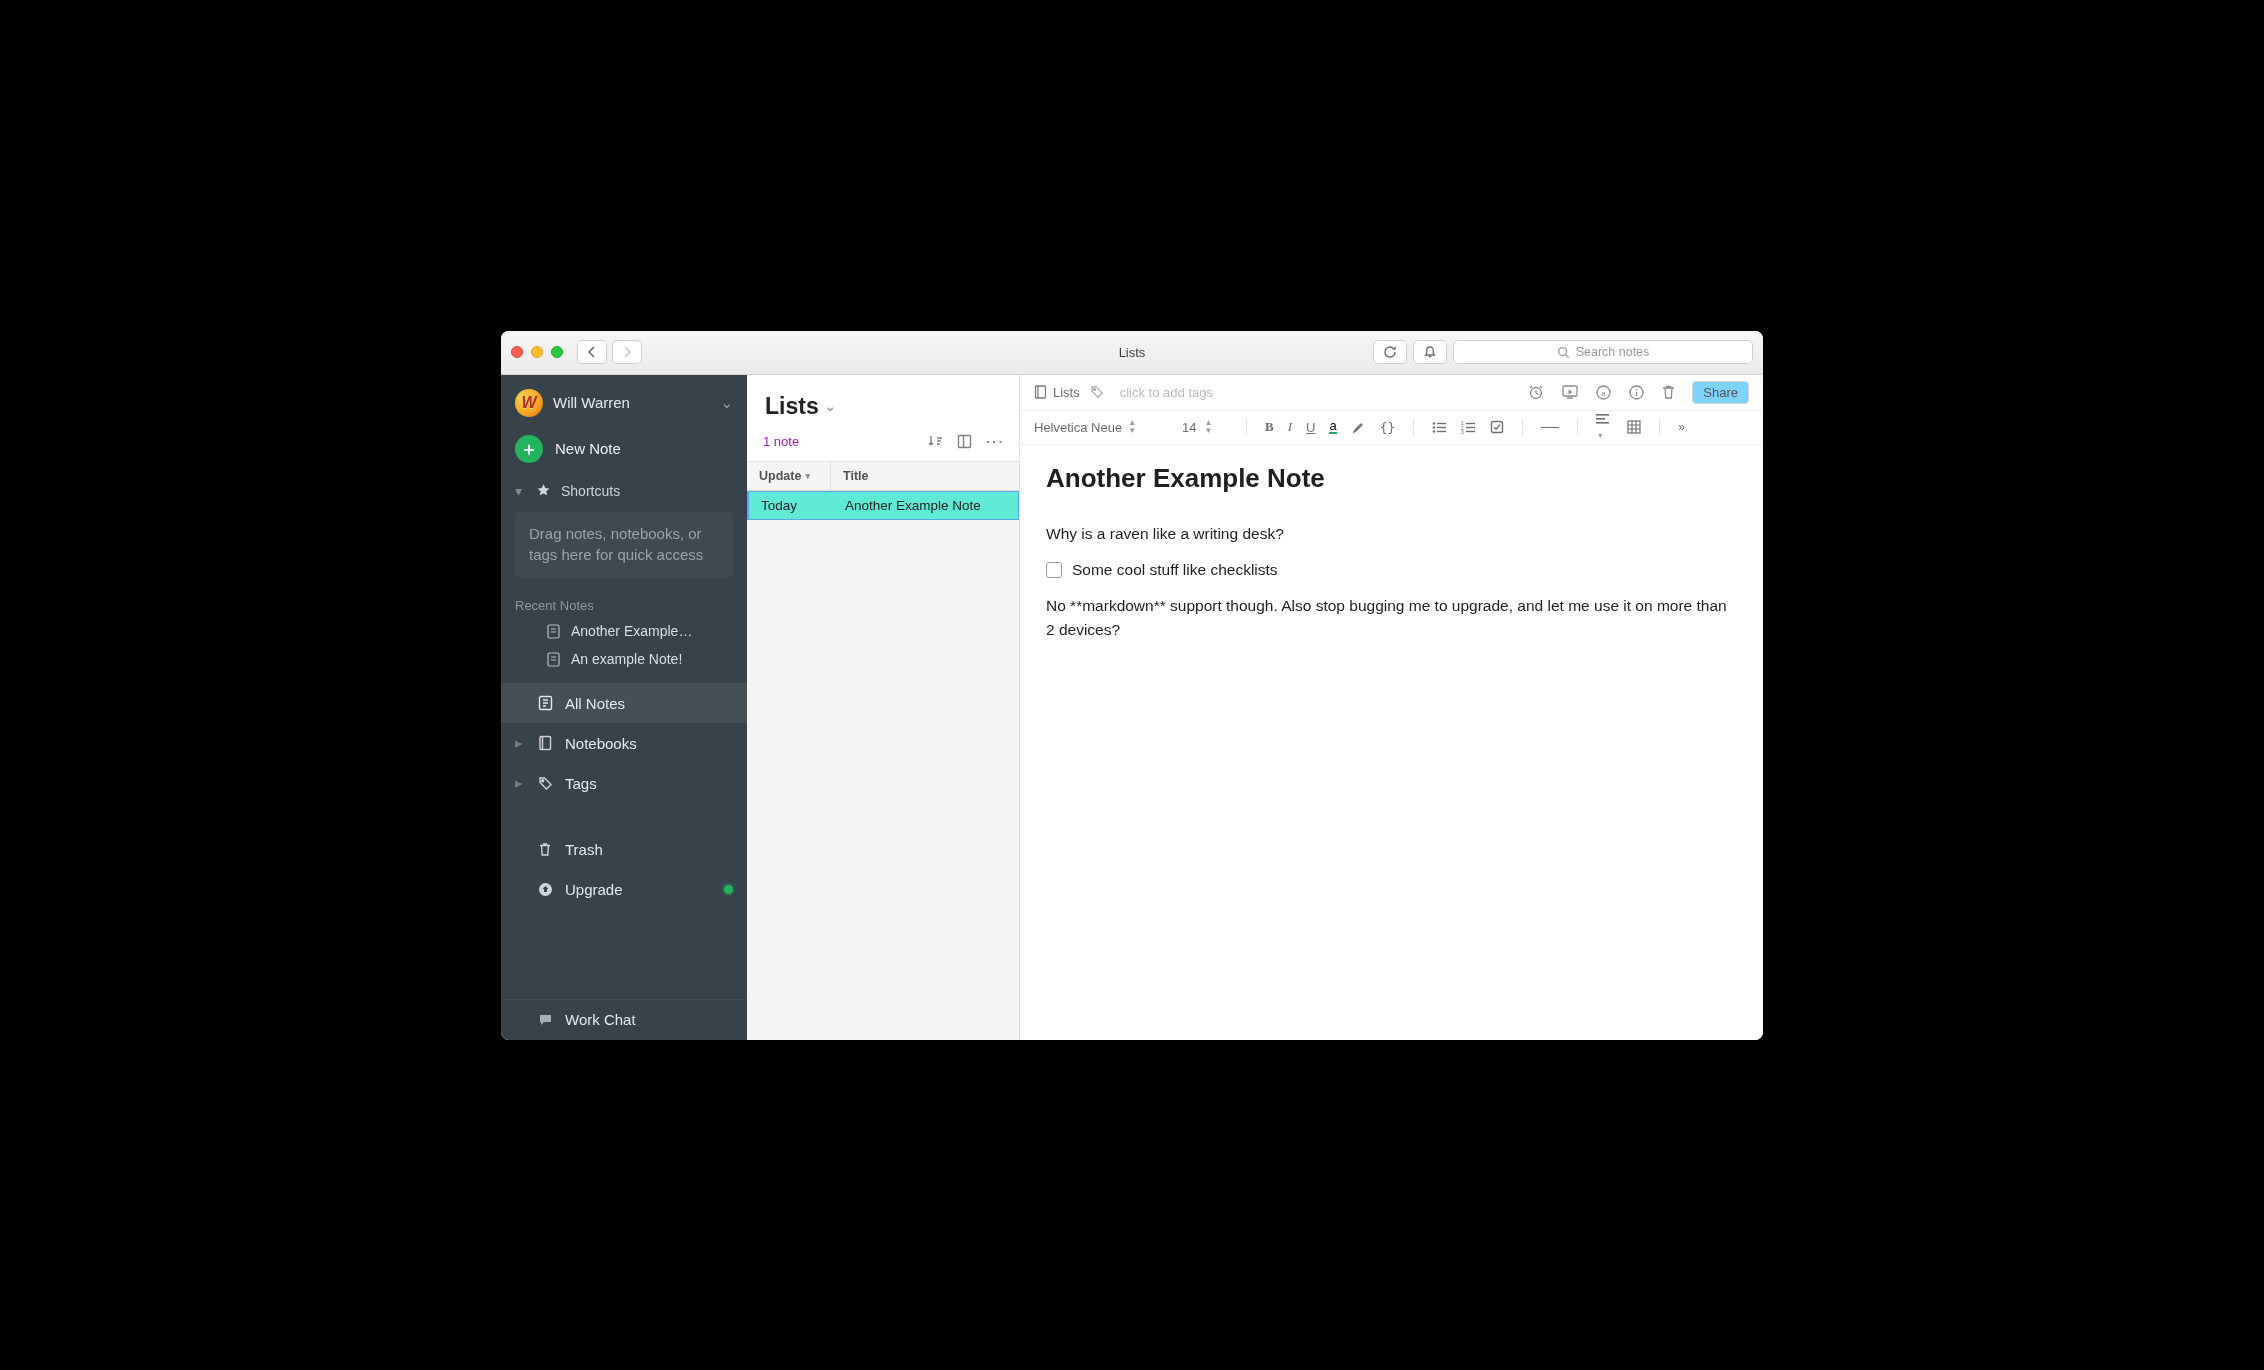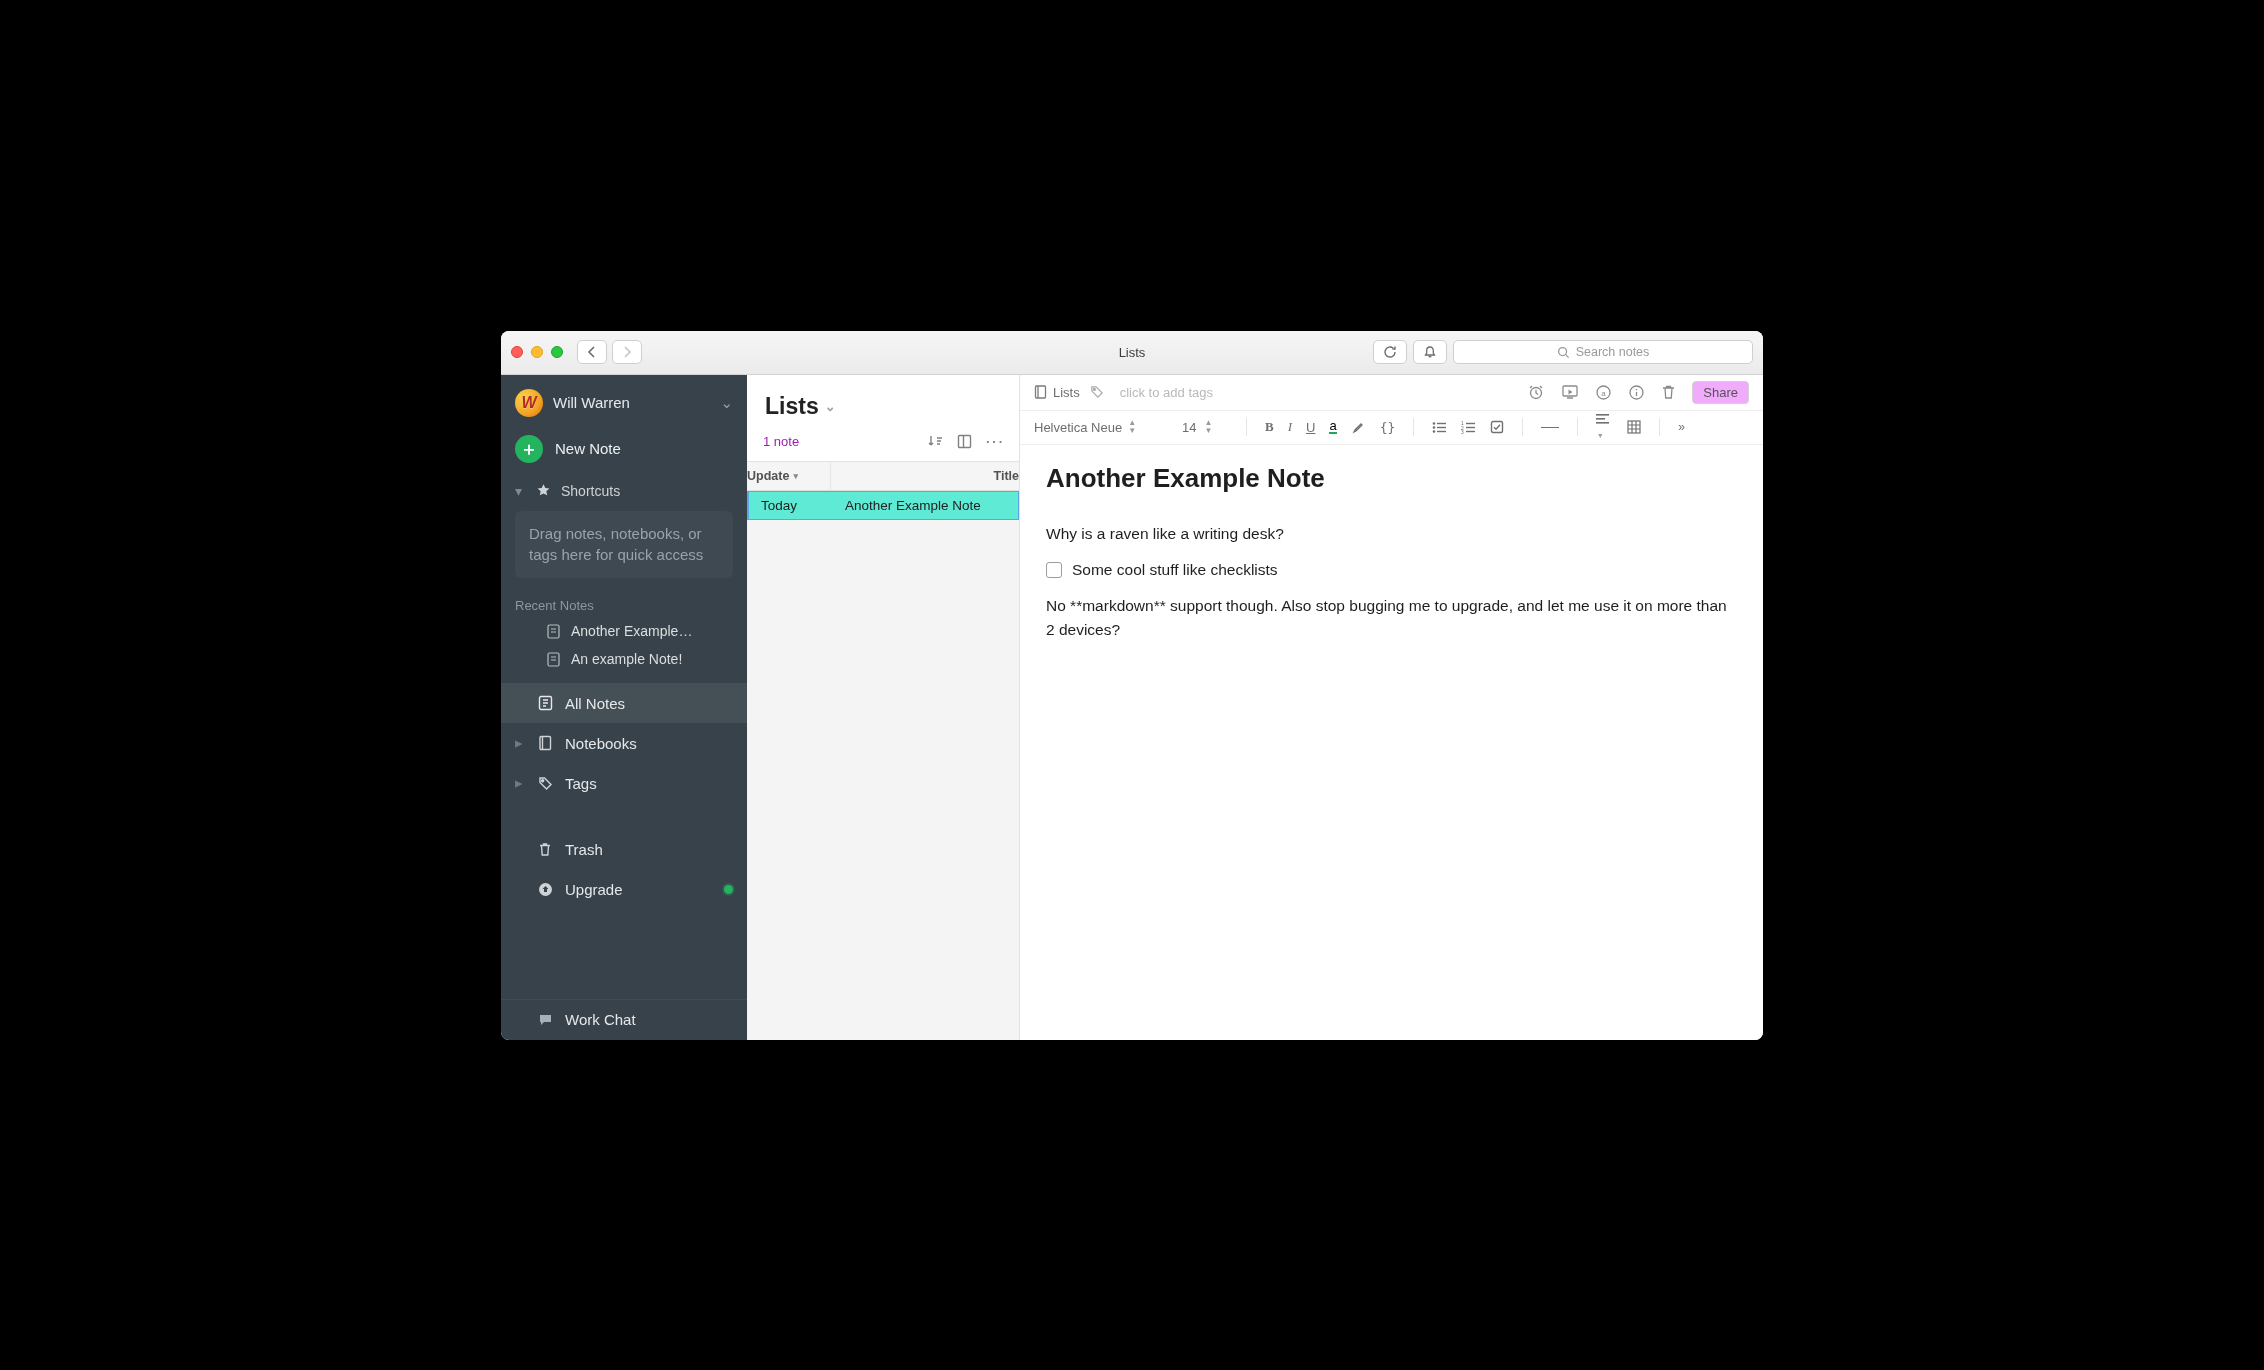--- a/index.html
+++ b/index.html
@@ -126,21 +126,21 @@
   .nl-header { padding:18px 18px 6px 18px; background:#fff; }
   .nl-title { font-size:23px; font-weight:600; color:#222; display:flex; align-items:center; gap:6px; }
   .nl-title .chev { color:#a2a2a2; font-size:13px; }
   .nl-toolbar { display:flex; align-items:center; padding:8px 14px 12px 16px; background:#fff; border-bottom:1px solid #e3e3e3; }
   .nl-count { color:#a21caf; font-size:13px; }
   .nl-tools { margin-left:auto; display:flex; gap:14px; color:#808080; }
   .nl-colhead {
     display:flex; background:#f5f5f5; border-bottom:1px solid #e0e0e0;
     font-size:12.5px; color:#525252; font-weight:600;
   }
-  .nl-colhead > div { padding:7px 0;text-align:right; }
+  .nl-colhead > div { padding:7px 12px; }
   .nl-col-update { width:84px; border-right:1px solid #e5e5e5; display:flex; align-items:center; gap:4px;}
   .nl-col-title { flex:1; }
   .nl-row {
     display:flex; background:#5eead4; border:1px solid #59a7e8; border-left:2px solid #59a7e8;
     font-size:13.5px;
   }
   .nl-row > div { padding:6px 12px; }
   .nl-fill { flex:1; background:#f4f4f4; }
 
   
@@ -148,21 +148,21 @@
   .ed-topbar {
     height:36px; border-bottom:1px solid #eeeded;
     display:flex; align-items:center; padding:0 14px; gap:10px; color:#7d7d7d;
     font-size:13px;
   }
   .ed-topbar .crumb { display:flex; align-items:center; gap:6px; color:#6d6d6d; }
   .ed-topbar .tags-ph { color:#b9b9b9; margin-left:6px; }
   .ed-topbar .right { margin-left:auto; display:flex; align-items:center; gap:16px; color:#8a8a8a; }
   .share-btn {
     border:1px solid #d3d3d3; border-radius:4px; padding:3px 10px;
-    color:#555; font-size:13px; background:#f0abfc;
+    color:#555; font-size:13px; background:#7dd3fc;
   }
   .fmtbar {
     height:34px; border-bottom:1px solid #eeeded;
     display:flex; align-items:center; padding:0 14px; gap:8px; color:#6e6e6e;
     font-size:13px;
   }
   .fmt-sel { display:flex; align-items:center; gap:6px; min-width:140px; }
   .stepper { display:flex; flex-direction:column; font-size:8px; line-height:8px; color:#9a9a9a; }
   .fmt-group { display:flex; align-items:center; gap:14px; color:#707070; }
   .fmt-sep { width:1px; height:18px; background:#e5e5e5; margin:0 10px; }

